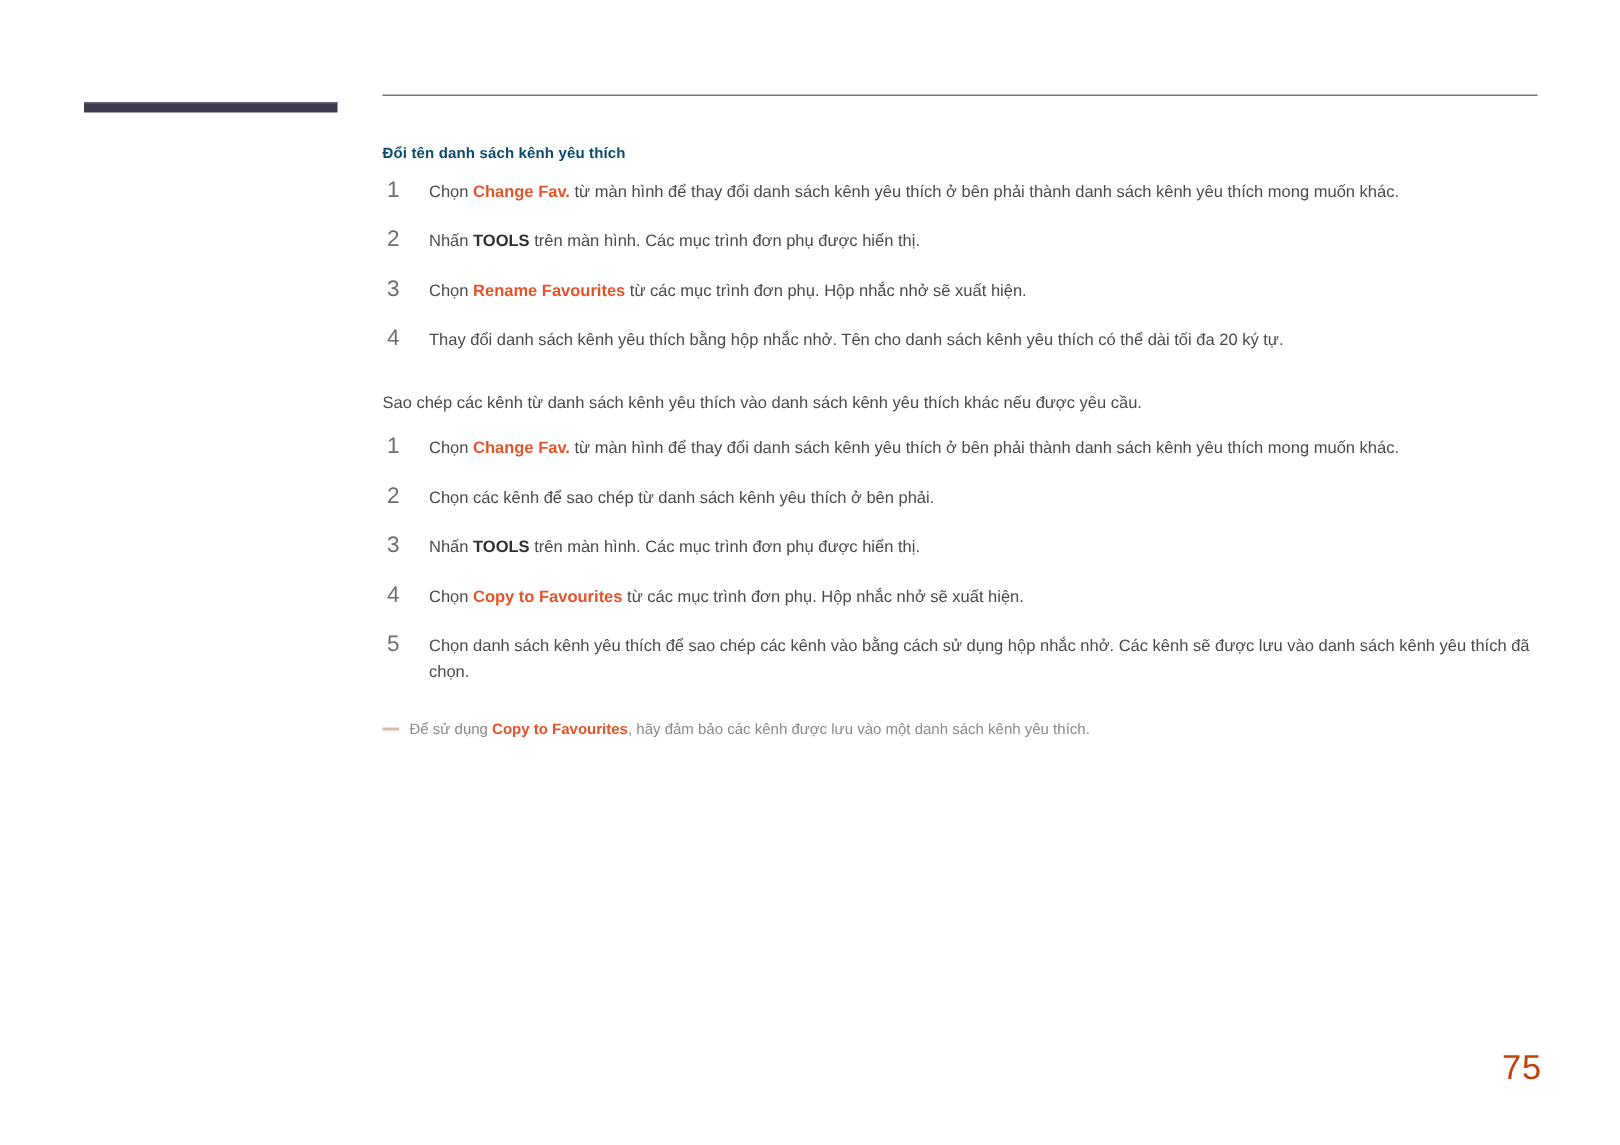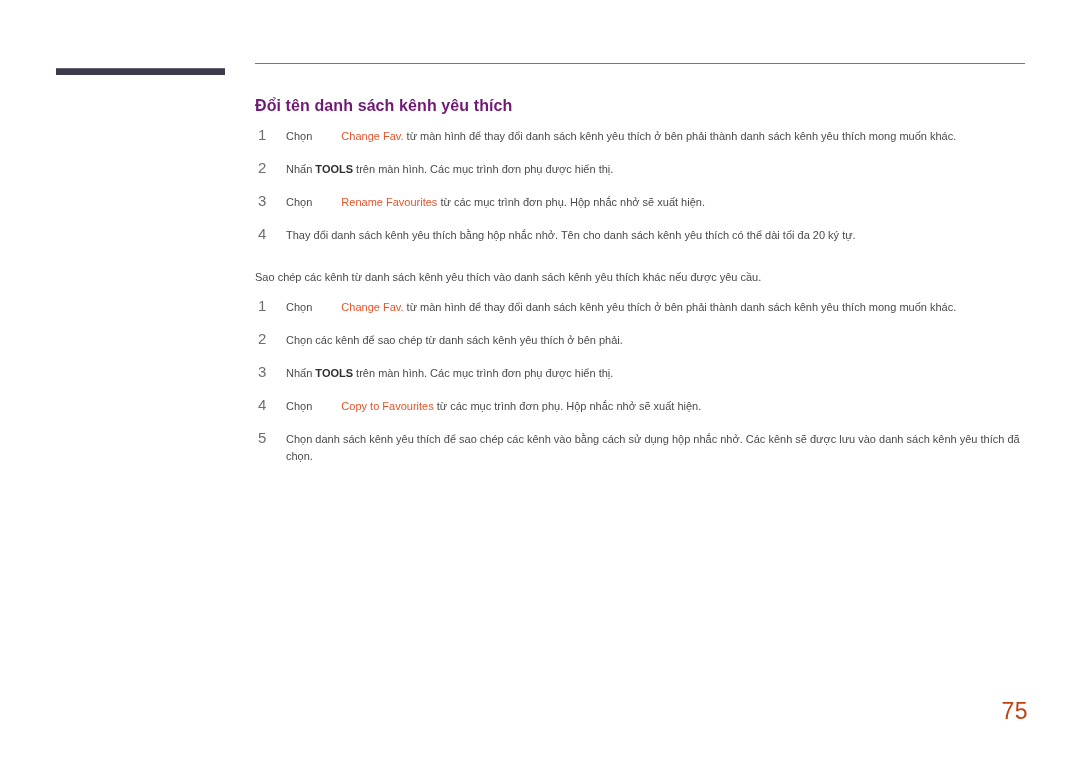--- a/index.html
+++ b/index.html
@@ -37,23 +37,23 @@
   }
   .top-rule {
     width: 100%;
     height: 1px;
     background: #77767a;
     margin: 0 0 32px 0;
   }
 
   
   .section-heading {
-    font-size: 16px;
+    font-size: 10px;
     font-weight: bold;
-    color: #701a75;
+    color: #0c4a6e;
     letter-spacing: 0.1px;
     margin: 0 0 11px 0;
     line-height: 1.3;
   }
   .section-intro {
     font-size: 11px;
     color: #4a4a4a;
     margin: 0 0 13px 0;
     line-height: 1.45;
   }
@@ -84,22 +84,21 @@
     font-weight: normal;
     line-height: 1.25;
   }
   .step-text {
     display: block;
   }
 
   
   .ui-term {
     color: #e2552b;
-    font-weight: normal;
-    margin-left: 26px;
+    font-weight: bold;
   }
   .key-term {
     color: #2f2f2f;
     font-weight: bold;
     text-align: center;
   }
 
   
   .section-gap {
     height: 26px;
@@ -190,16 +189,20 @@
         <span class="step-num">4</span>
         <span class="step-text"><span>Chọn </span><span class="ui-term">Copy to Favourites</span><span> từ các mục trình đơn phụ. Hộp nhắc nhở sẽ xuất hiện.</span></span>
       </li>
       <li class="step">
         <span class="step-num">5</span>
         <span class="step-text"><span>Chọn danh sách kênh yêu thích để sao chép các kênh vào bằng cách sử dụng hộp nhắc nhở. Các kênh sẽ được lưu vào danh sách kênh yêu thích đã chọn.</span></span>
       </li>
     </ol>
   </div>
 
+  <div class="note">
+    <span class="note-dash"></span>
+    <span>Để sử dụng </span><span class="ui-term">Copy to Favourites</span><span>, hãy đảm bảo các kênh được lưu vào một danh sách kênh yêu thích.</span>
+  </div>
 
 </div>
 
 <div class="page-number">75</div>
 
 </body></html>

